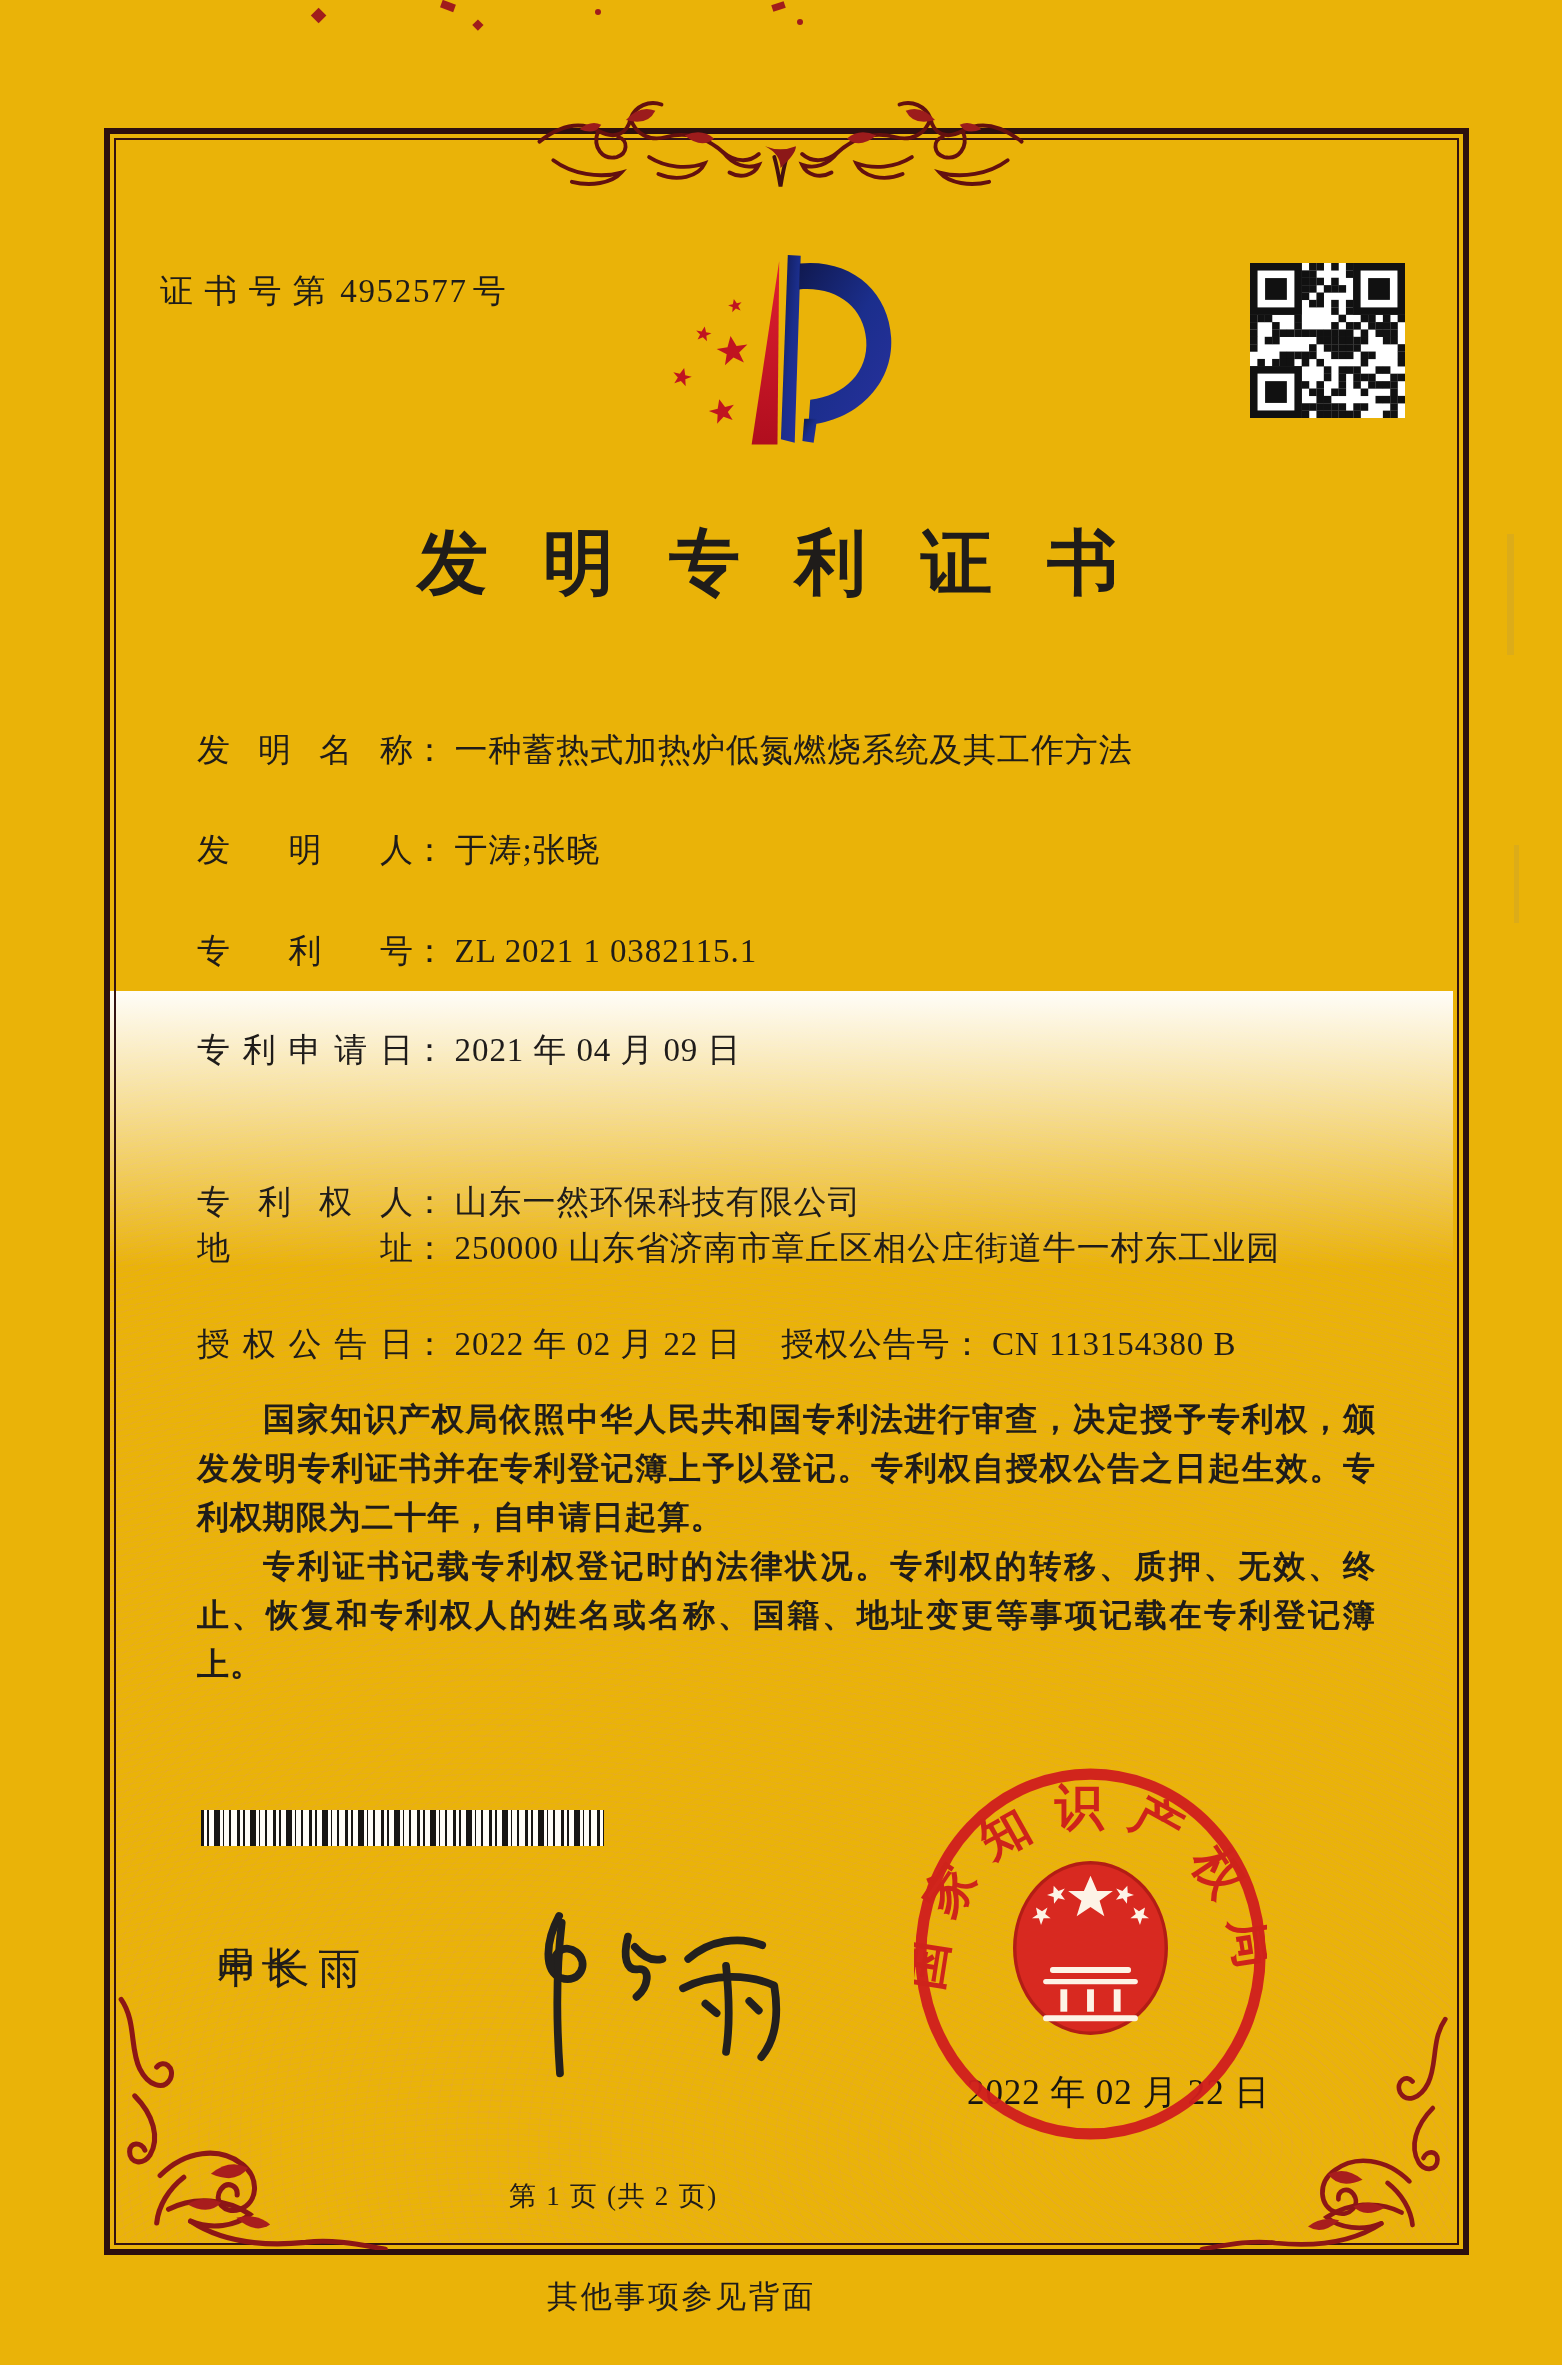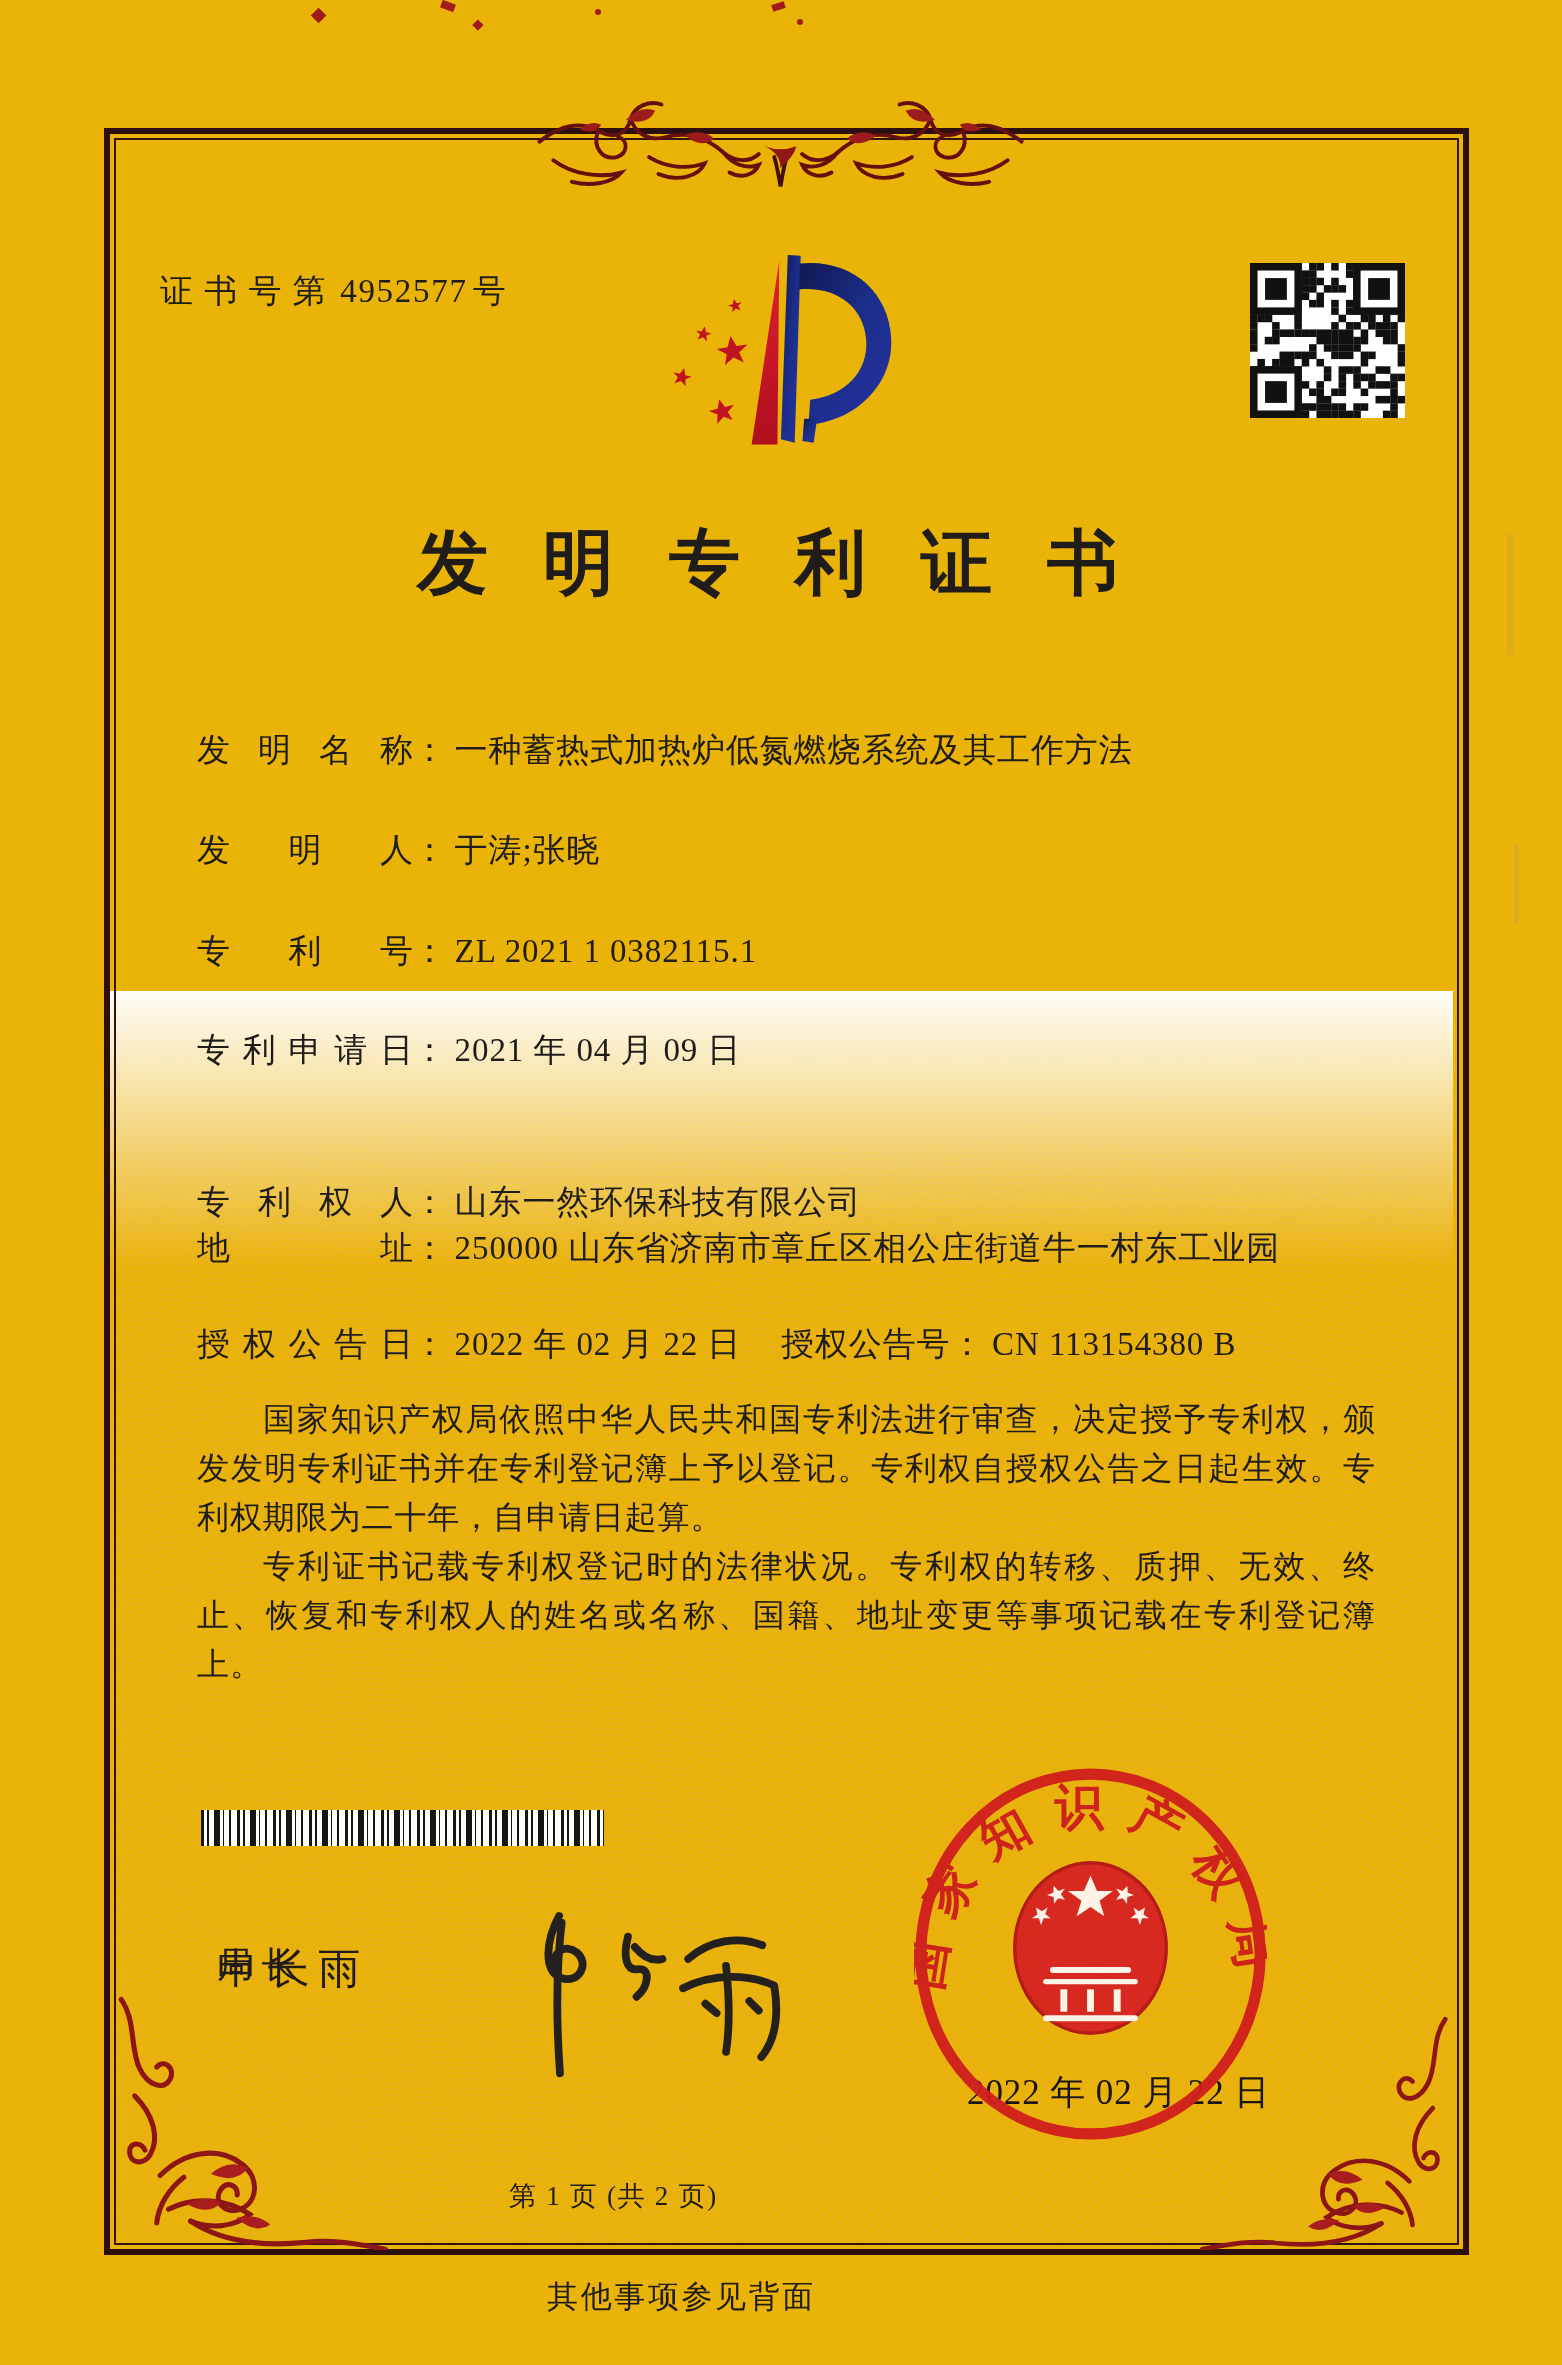--- a/index.html
+++ b/index.html
@@ -23,21 +23,21 @@
   .title{position:absolute;left:0;right:0;top:516px;text-align:center;font-size:71px;font-weight:700;
          letter-spacing:55px;margin-left:28px;z-index:3;white-space:nowrap;}
   .rows{position:absolute;left:197px;top:0;width:1190px;z-index:3;}
   .row{position:absolute;left:0;font-size:33px;white-space:nowrap;}
   .row .flabel{display:inline-block;width:216px;text-align:justify;text-align-last:justify;vertical-align:top;}
   .row .fvalue{padding-left:8.6px;letter-spacing:0.9px;}
   .row .pair2{position:absolute;left:584px;top:0;}
   .row .pair2 .flabel2{letter-spacing:0.9px;}
   .paras{position:absolute;left:197px;top:1395px;width:1179px;font-size:32px;line-height:49px;
          letter-spacing:0.9px;z-index:3;text-align:justify;}
-  .paras p{margin:0;text-indent:66px;}
+  .paras p{margin:0;text-indent:66px;font-weight:bold;}
   .barcode{position:absolute;left:201px;top:1810px;width:403px;height:36px;z-index:3;
     background:repeating-linear-gradient(90deg,#171513 0 3.4px,#fffdf8 3.4px 6px,#171513 6px 7.8px,#fffdf8 7.8px 13px,
       #171513 13px 19px,#fffdf8 19px 21.6px,#171513 21.6px 23px,#fffdf8 23px 28.4px,#171513 28.4px 30px,#fffdf8 30px 36px);}
   .official-title{position:absolute;left:217px;top:1941px;font-size:36px;letter-spacing:8.6px;z-index:3;}
   .official-name{position:absolute;left:217px;top:1941px;font-size:42px;letter-spacing:8.6px;z-index:3;}
   .signature{position:absolute;left:476px;top:1897px;width:328px;height:185px;z-index:4;}
   .seal{position:absolute;left:914px;top:1767px;width:353px;height:374px;z-index:6;opacity:.95;}
   .seal-date{position:absolute;left:967px;top:2069px;font-size:35px;letter-spacing:0.9px;color:#181512;z-index:5;white-space:nowrap;}
   .page-num{position:absolute;left:509px;top:2178px;width:345px;font-size:27px;z-index:3;letter-spacing:1.7px;}
   .back-note{position:absolute;left:509px;top:2276px;width:345px;text-align:center;font-size:31px;z-index:3;letter-spacing:2.6px;}

